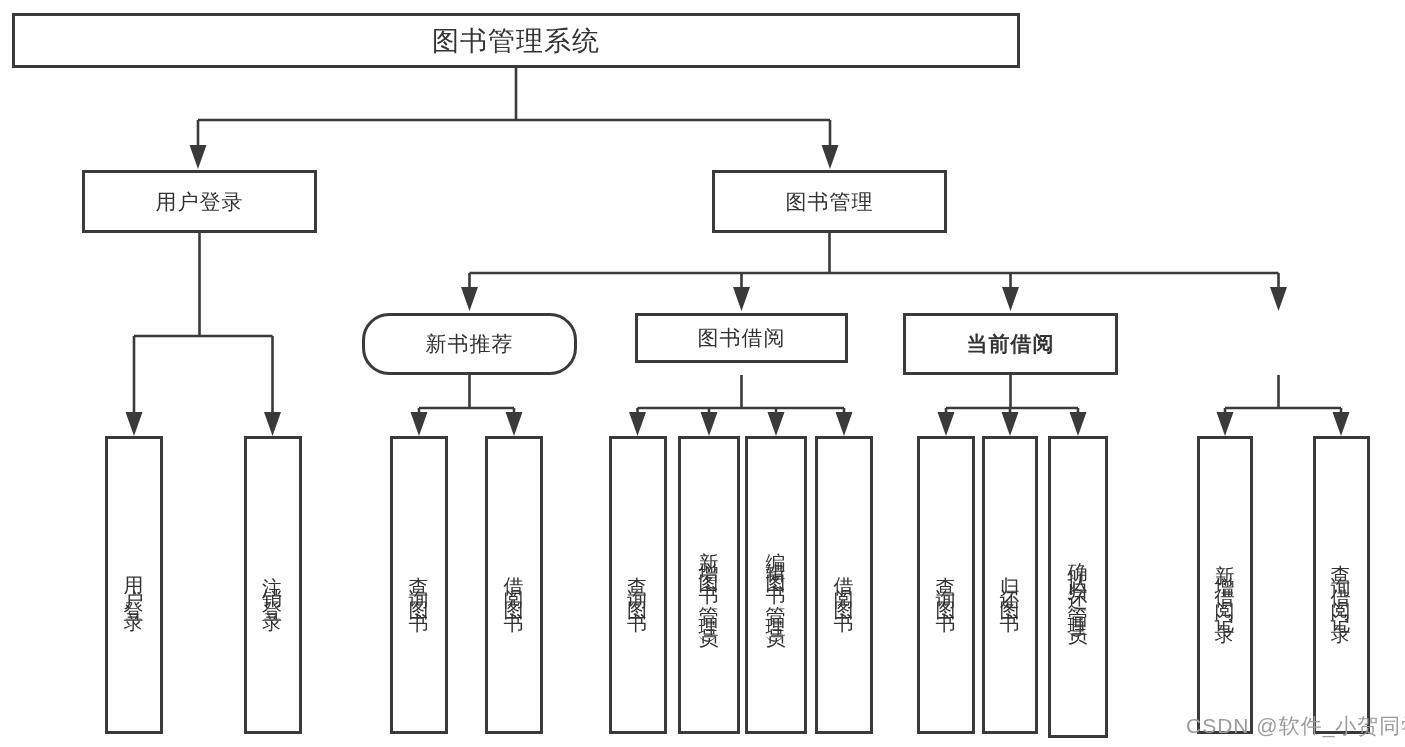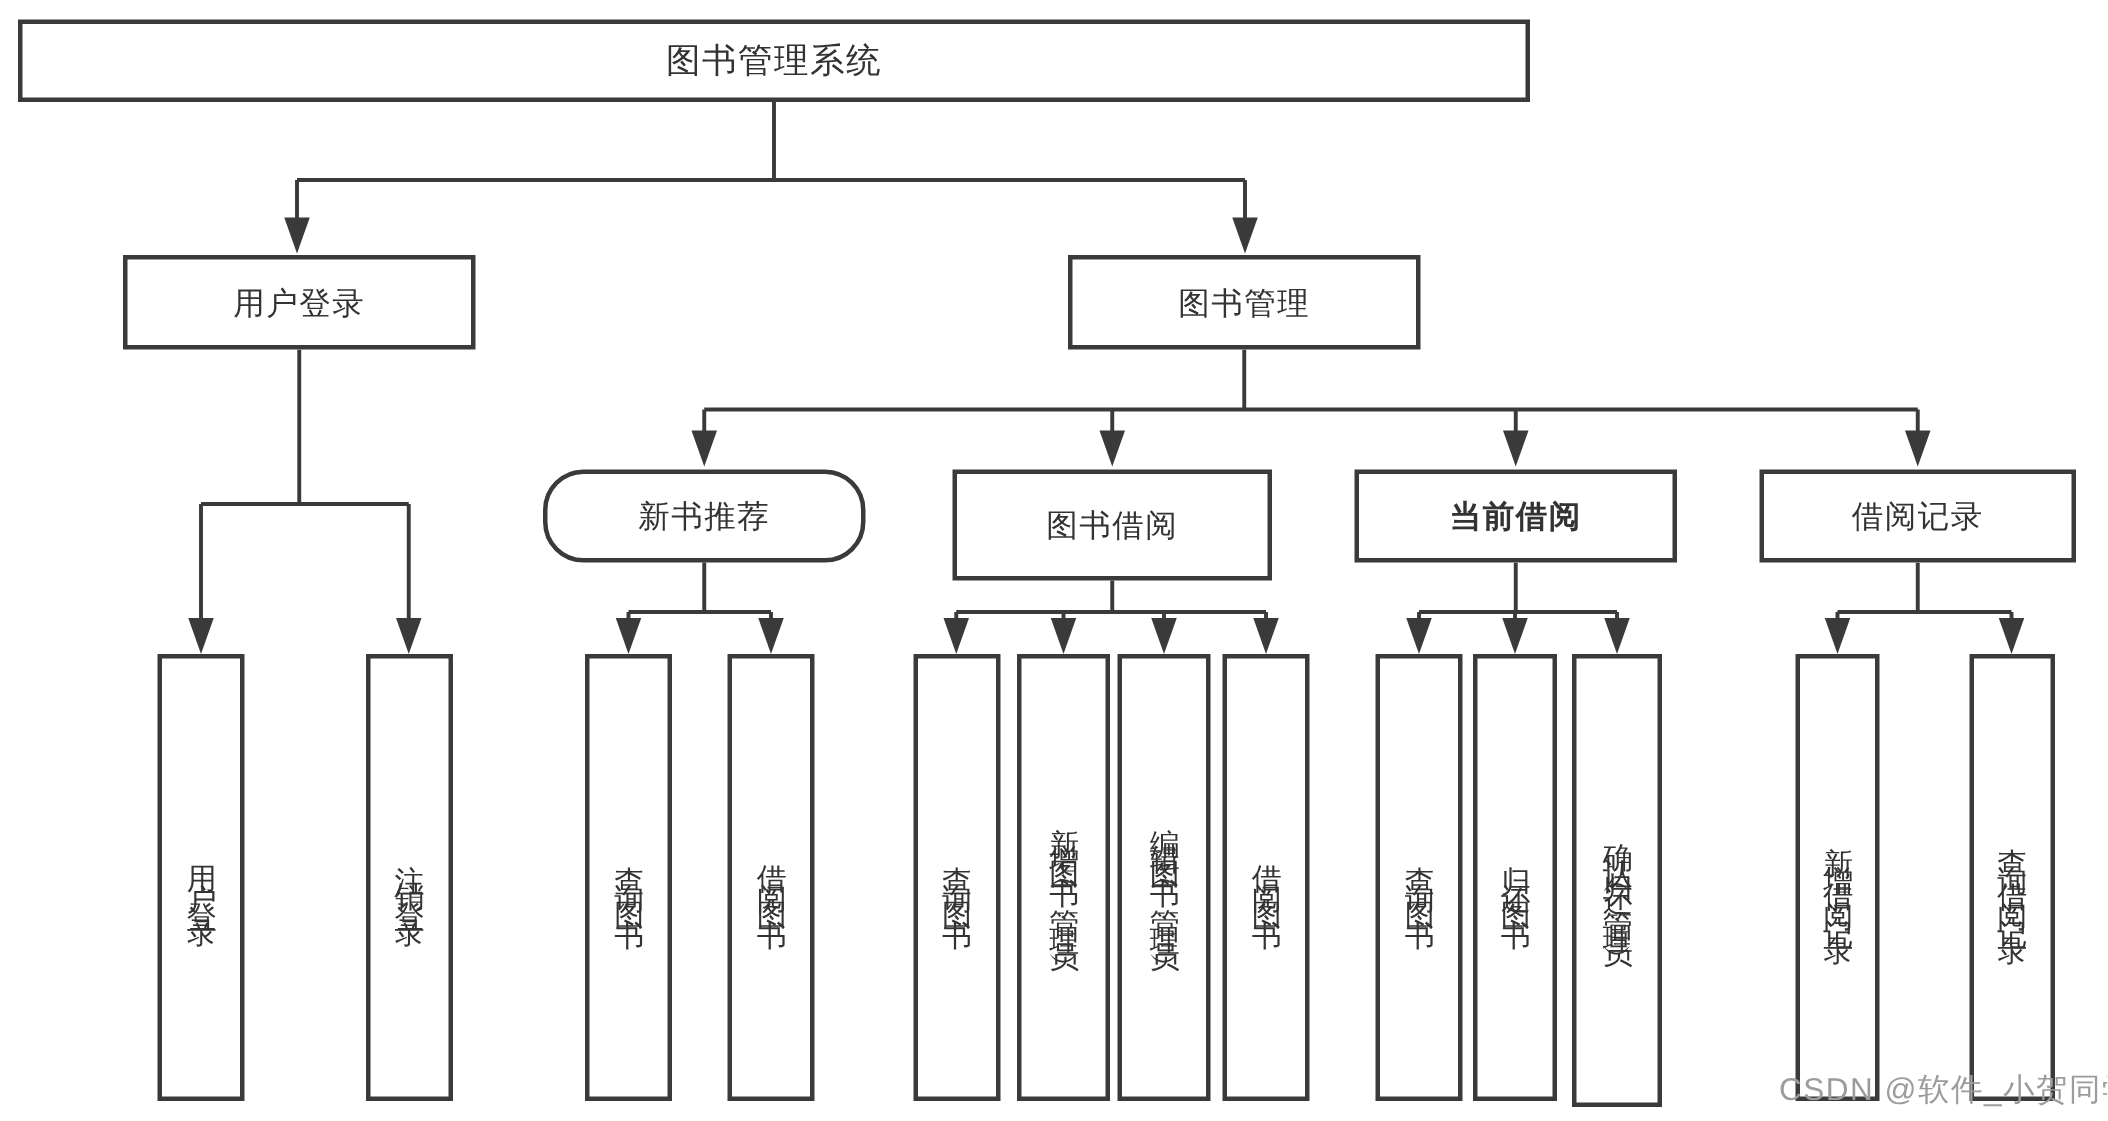--- a/index.html
+++ b/index.html
@@ -96,42 +96,39 @@
       <polygon points="1069.5,412 1086.5,412 1078,436" fill="currentColor"></polygon>
     </g>
 
     <g>
       <path d="M1278.5,375 V408 M1225,408 H1341 M1225,408 V413 M1341,408 V413" stroke="currentColor" stroke-width="2.6" fill="none"></path>
       <polygon points="1216.5,412 1233.5,412 1225,436" fill="currentColor"></polygon>
       <polygon points="1332.5,412 1349.5,412 1341,436" fill="currentColor"></polygon>
     </g>
   </svg>
 
-  <div class="box" style="left:12px; top:13px; width:1008px; height:55px; font-size:23px;">
+  <div class="box" style="left:12px; top:13px; width:1008px; height:55px; font-size:27px;">
     <span>图书管理系统</span>
   </div>
 
   <div class="box" style="left:82px; top:170px; width:235px; height:63px;">
     <span>用户登录</span>
   </div>
   <div class="box" style="left:712px; top:170px; width:235px; height:63px;">
     <span>图书管理</span>
   </div>
 
   <div class="box" style="left:362px; top:313px; width:215px; height:62px;border-radius:27px;">
     <span>新书推荐</span>
   </div>
-  <div class="box" style="left:635px; top:313px; width:213px; height:74px;">
+  <div class="box" style="left:635px; top:313px; width:213px; height:50px;">
     <span>图书借阅</span>
   </div>
   <div class="box" style="left:903px; top:313px; width:215px; height:62px;font-weight:bold;">
     <span>当前借阅</span>
-  </div>
-  <div class="box" style="left:1173px; top:313px; width:211px; height:62px;">
-    <span>借阅记录</span>
   </div>
 
   <div class="box v" style="left:105px; top:436px; width:58px; height:298px;">
     <span>用户登录</span>
   </div>
   <div class="box v" style="left:243.5px; top:436px; width:58px; height:298px;">
     <span>注销登录</span>
   </div>
 
   <div class="box v" style="left:390px; top:436px; width:58px; height:298px;">

